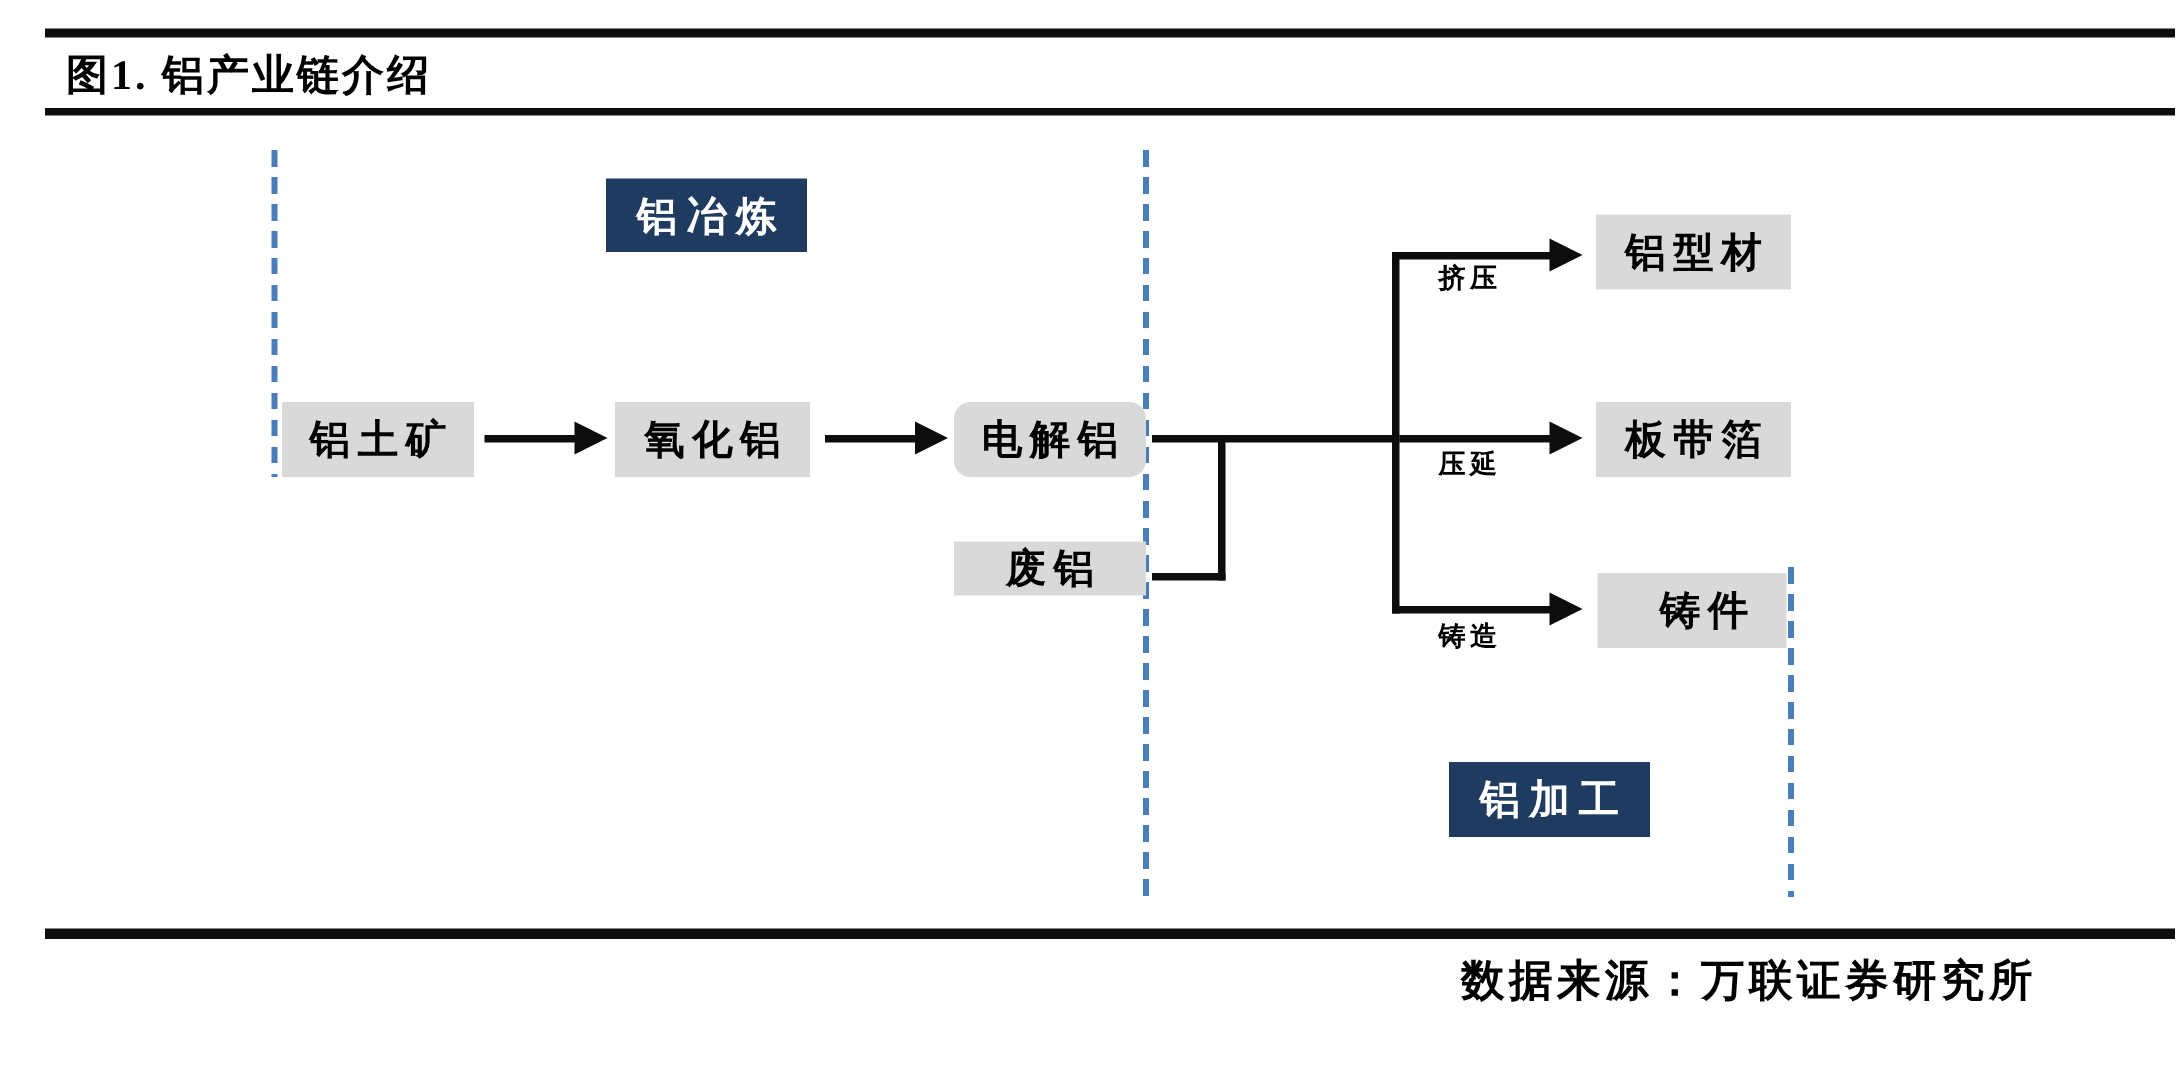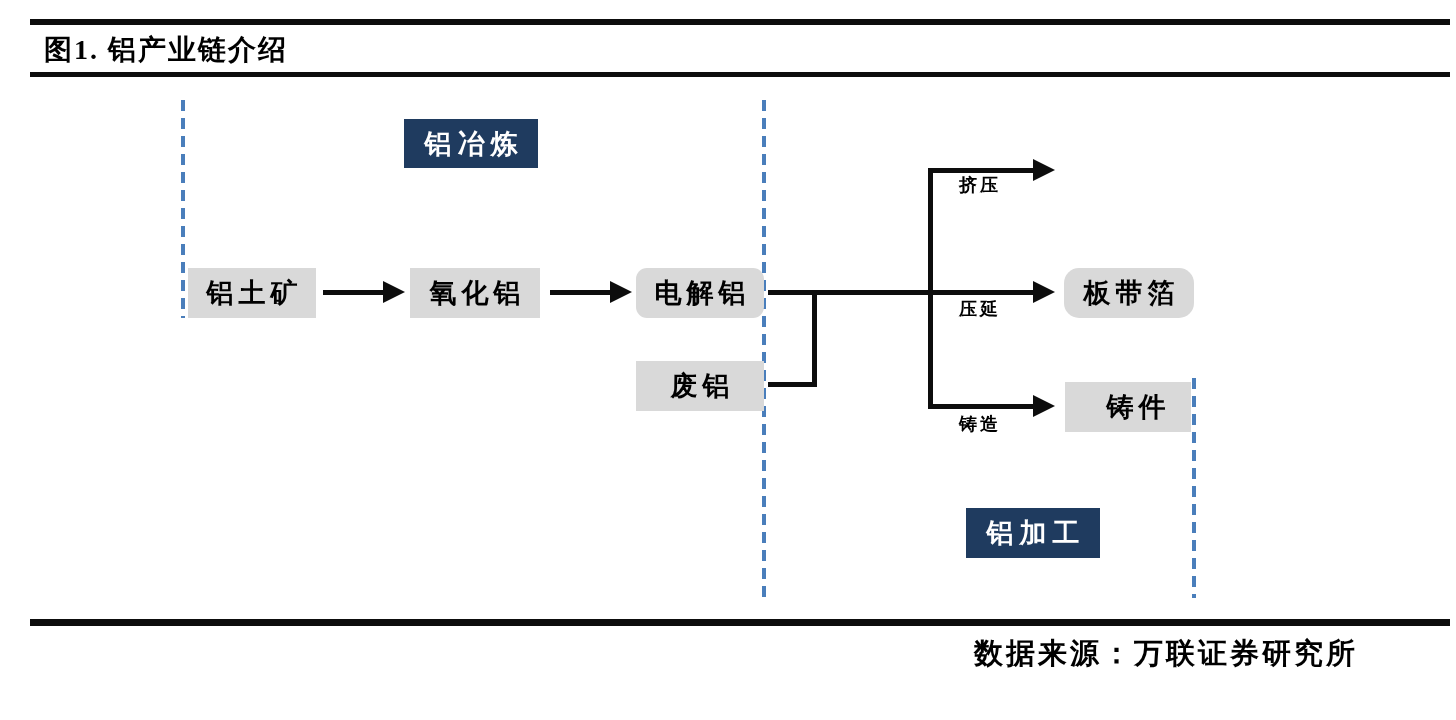--- a/index.html
+++ b/index.html
@@ -42,23 +42,23 @@
   
   .node{
     position:absolute;background:var(--node-gray);
     display:flex;align-items:center;justify-content:center;
     font-size:27px;font-weight:bold;letter-spacing:5px;padding-left:5px;
     white-space:nowrap;
   }
   .node-bauxite{left:188px;top:268px;width:128px;height:50px;}
   .node-alumina{left:410px;top:268px;width:130px;height:50px;}
   .node-electrolytic{left:636px;top:268px;width:128px;height:50px;border-radius:11px;}
-  .node-scrap{left:636px;top:361px;width:128px;height:50px;}
+  .node-scrap{left:636px;top:361px;width:128px;height:36px;}
   .node-profiles{left:1064px;top:143px;width:130px;height:50px;}
-  .node-sheet{left:1064px;top:268px;width:130px;height:50px;border-radius:15px;}
+  .node-sheet{left:1064px;top:268px;width:130px;height:50px;}
   .node-castings{left:1065px;top:382px;width:126px;height:50px;padding-left:21px;}
 
   
   .stage{
     position:absolute;background:var(--stage-navy);color:#fff;
     display:flex;align-items:center;justify-content:center;
     font-size:27px;font-weight:bold;letter-spacing:6px;padding-left:6px;
     white-space:nowrap;
   }
   .stage-smelting{left:404px;top:119px;width:134px;height:49px;}
@@ -111,20 +111,21 @@
   <div class="divider divider-midstream"></div>
   <div class="divider divider-downstream"></div>
 
   <div class="stage stage-smelting">铝冶炼</div>
   <div class="stage stage-processing">铝加工</div>
 
   <div class="node node-bauxite">铝土矿</div>
   <div class="node node-alumina">氧化铝</div>
   <div class="node node-electrolytic">电解铝</div>
   <div class="node node-scrap">废铝</div>
+  <div class="node node-profiles">铝型材</div>
   <div class="node node-sheet">板带箔</div>
   <div class="node node-castings">铸件</div>
 
   <div class="line l-bauxite-alumina"></div>
   <div class="head h-bauxite"></div>
 
   <div class="line l-alumina-electro"></div>
   <div class="head h-alumina"></div>
 
   <div class="line l-electro-trunk"></div>

